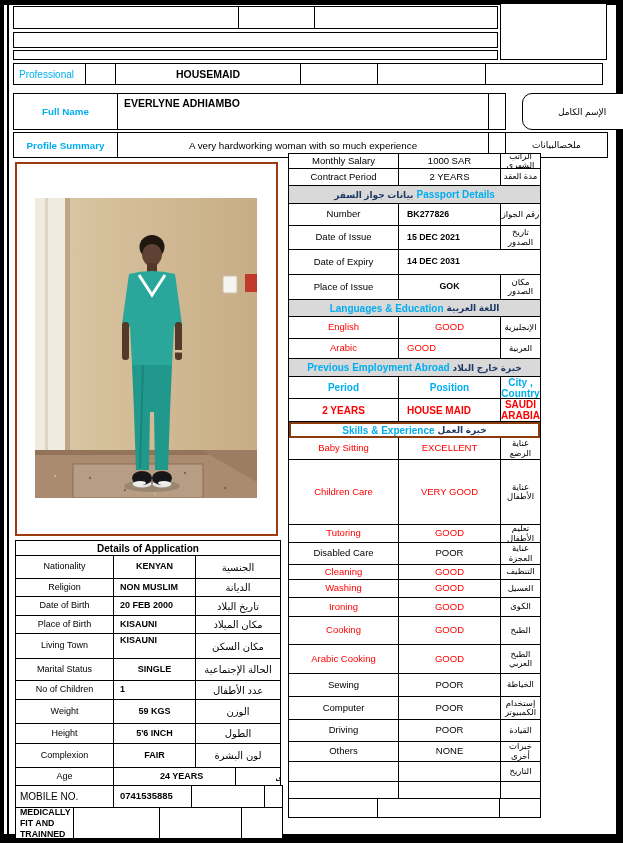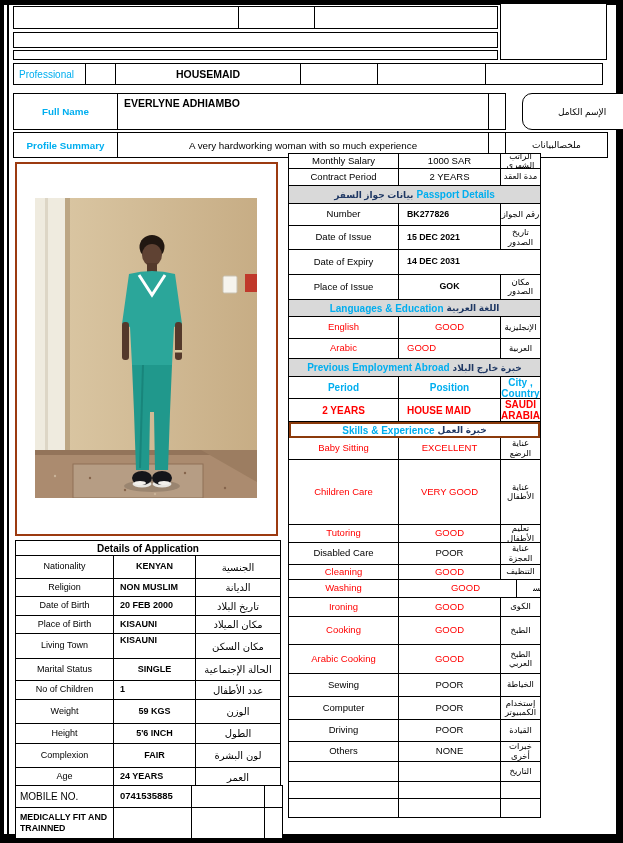--- a/index.html
+++ b/index.html
@@ -2,21 +2,21 @@
 <html><head>
 <meta charset="utf-8">
 <style>
   html,body{margin:0;padding:0;background:#fff;}
   .page{position:relative;width:623px;height:843px;background:#fff;overflow:hidden;
         font-family:"Liberation Sans","DejaVu Sans",sans-serif;color:#000;}
   .edge{position:absolute;background:#000;}
   
   .tbl{position:absolute;box-sizing:border-box;border:1px solid #000;display:flex;flex-direction:column;background:#fff;}
   .trow{display:flex;box-sizing:border-box;border-bottom:1px solid #000;flex:0 0 auto;}
-  .trow:last-child{border-bottom:none;}
+  .trow:last-child{border-bottom:none;gap:40px;}
   .tcell{box-sizing:border-box;border-right:1px solid #000;display:flex;align-items:center;justify-content:center;
          overflow:hidden;text-align:center;line-height:1.1;}
   .tcell:last-child{border-right:none;}
   
   .rc1{width:110px;font-size:9.5px;}
   .rc2{width:102px;font-size:9.5px;}
   .rc3{flex:1;font-size:8.5px;}
   
   .lc1{width:98px;font-size:9px;}
   .lc2{width:82px;font-size:9px;font-weight:bold;}
@@ -294,21 +294,21 @@
     <div class="trow" style="height:22px;">
       <div class="tcell rc1">Disabled Care</div>
       <div class="tcell rc2">POOR</div>
       <div class="tcell rc3 ar-cell" dir="rtl">عناية العجزة</div>
     </div>
     <div class="trow red" style="height:15px;">
       <div class="tcell rc1">Cleaning</div>
       <div class="tcell rc2">GOOD</div>
       <div class="tcell rc3 ar-cell" dir="rtl">التنظيف</div>
     </div>
-    <div class="trow red" style="height:18px;gap:16px;">
+    <div class="trow red" style="height:18px;">
       <div class="tcell rc1">Washing</div>
       <div class="tcell rc2">GOOD</div>
       <div class="tcell rc3 ar-cell" dir="rtl">الغسيل</div>
     </div>
     <div class="trow red" style="height:19px;">
       <div class="tcell rc1">Ironing</div>
       <div class="tcell rc2">GOOD</div>
       <div class="tcell rc3 ar-cell" dir="rtl">الكوى</div>
     </div>
     <div class="trow red" style="height:28px;">

